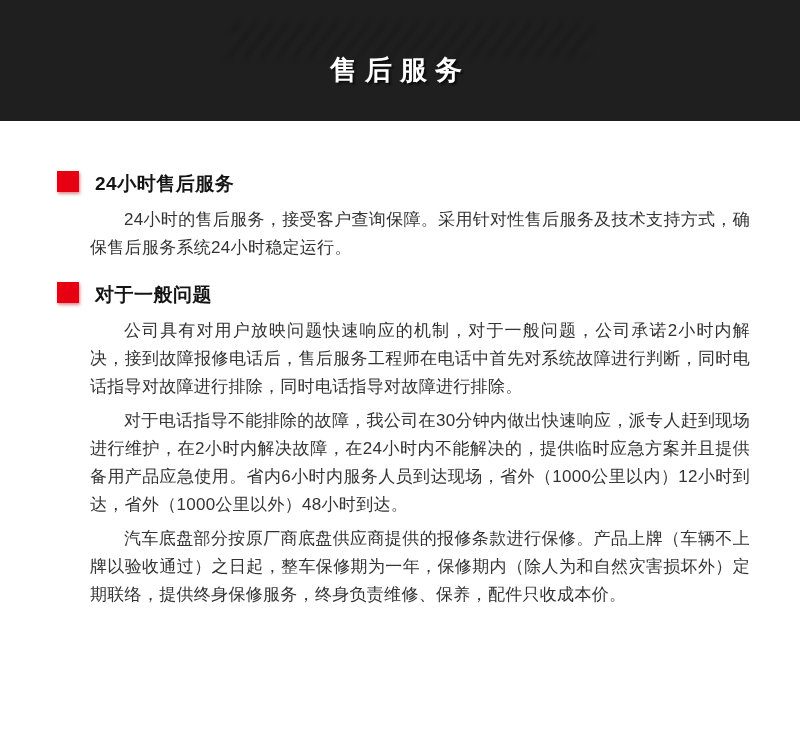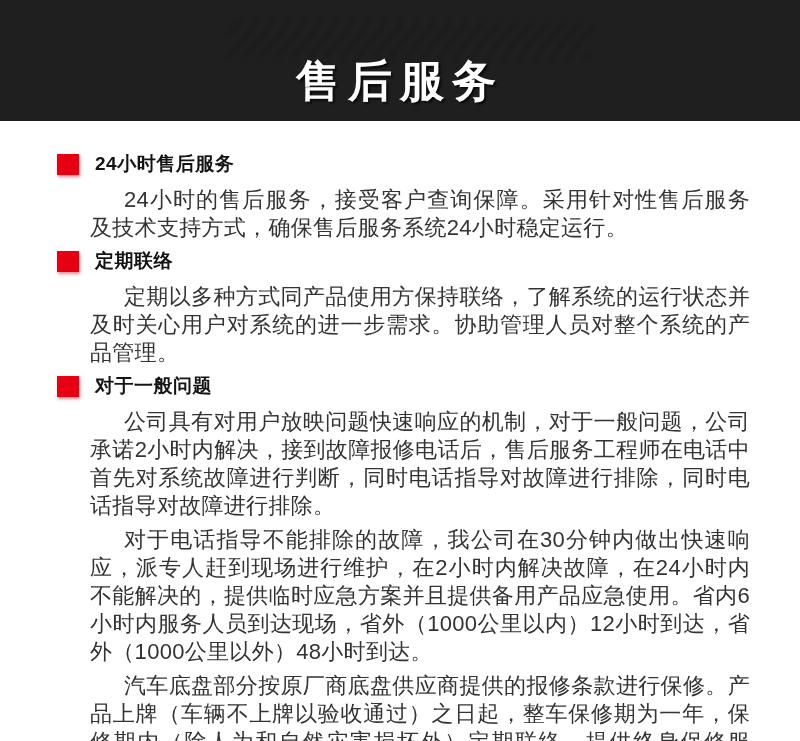--- a/index.html
+++ b/index.html
@@ -40,57 +40,58 @@
     transform: skewX(-12deg);
   }
   h1.title {
     position: absolute;
     left: 0;
     right: 0;
     top: 52px;
     margin: 0;
     text-align: center;
     color: #ffffff;
-    font-size: 44px;
+    font-size: 27px;
     font-weight: bold;
     letter-spacing: 8px;
     text-shadow: 2px 2px 2px rgba(0,0,0,0.65);
     white-space: nowrap;
   }
   
   main.content {
     padding: 30px 50px 0 57px;
   }
   section { margin-bottom: 4px; }
   .sec-head {
     display: flex;
-    align-items: center;
+    align-items: flex-start;
     height: 26px;
     margin-bottom: 9px;
+    margin-top: 20px;
   }
   .bullet {
     width: 22px;
     height: 21px;
     background: #e60012;
     margin-right: 16px;
     flex: 0 0 auto;
     box-shadow: 1px 2px 3px rgba(180, 0, 10, 0.45);
   }
   h2.sec-title {
     margin: 0;
     font-size: 19px;
     font-weight: bold;
     color: #141414;
     letter-spacing: 0.5px;
     white-space: nowrap;
   }
   p.para {
     margin: 0 0 6px 33px;
     text-indent: 34px;
-    font-size: 22px;
+    font-size: 17px;
     line-height: 28px;
     color: #333333;
     text-align: justify;
     letter-spacing: 0.3px;
   }
 </style>
 </head>
 <body>
 
 <div class="page">
@@ -103,27 +104,20 @@
   <main class="content">
 
     <section>
       <div class="sec-head">
         <span class="bullet"></span>
         <h2 class="sec-title">24小时售后服务</h2>
       </div>
       <p class="para">24小时的售后服务，接受客户查询保障。采用针对性售后服务及技术支持方式，确保售后服务系统24小时稳定运行。</p>
     </section>
 
-    <section>
-      <div class="sec-head">
-        <span class="bullet"></span>
-        <h2 class="sec-title">定期联络</h2>
-      </div>
-      <p class="para">定期以多种方式同产品使用方保持联络，了解系统的运行状态并及时关心用户对系统的进一步需求。协助管理人员对整个系统的产品管理。</p>
-    </section>
 
     <section>
       <div class="sec-head">
         <span class="bullet"></span>
         <h2 class="sec-title">对于一般问题</h2>
       </div>
       <p class="para">公司具有对用户放映问题快速响应的机制，对于一般问题，公司承诺2小时内解决，接到故障报修电话后，售后服务工程师在电话中首先对系统故障进行判断，同时电话指导对故障进行排除，同时电话指导对故障进行排除。</p>
       <p class="para">对于电话指导不能排除的故障，我公司在30分钟内做出快速响应，派专人赶到现场进行维护，在2小时内解决故障，在24小时内不能解决的，提供临时应急方案并且提供备用产品应急使用。省内6小时内服务人员到达现场，省外（1000公里以内）12小时到达，省外（1000公里以外）48小时到达。</p>
     </section>
 

